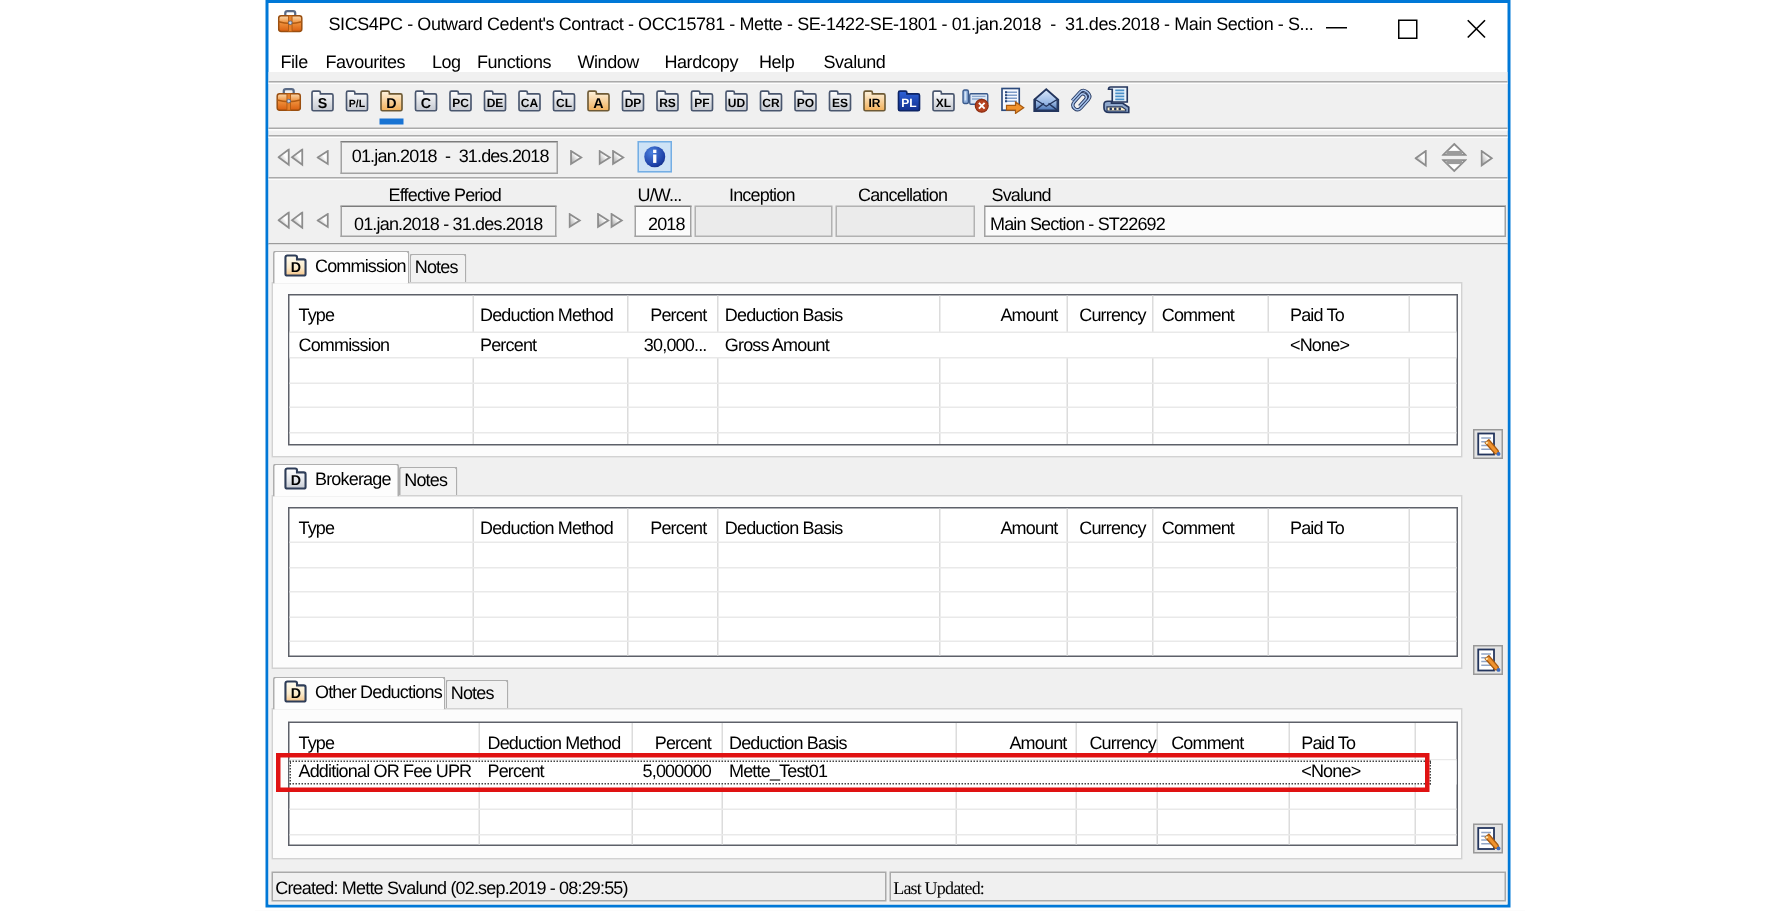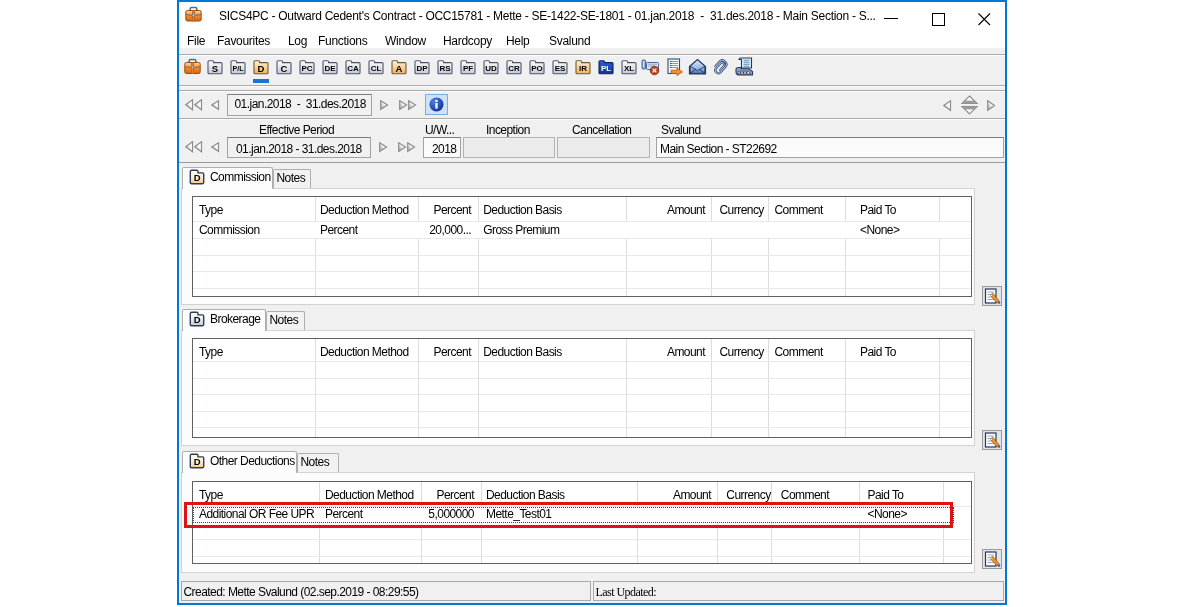--- a/index.html
+++ b/index.html
@@ -496,22 +496,22 @@
 <div class="a t11" style="left:199px;top:202.5px;">Type</div>
 <div class="a t11" style="left:320px;top:202.5px;">Deduction Method</div>
 <div class="a t11" style="left:418px;top:202.5px;width:53px;text-align:right;">Percent</div>
 <div class="a t11" style="left:483.2px;top:202.5px;">Deduction Basis</div>
 <div class="a t11" style="left:626px;top:202.5px;width:79px;text-align:right;">Amount</div>
 <div class="a t11" style="left:719.5px;top:202.5px;">Currency</div>
 <div class="a t11" style="left:774.5px;top:202.5px;">Comment</div>
 <div class="a t11" style="left:860px;top:202.5px;">Paid To</div>
 <div class="a t11" style="left:199px;top:223px;">Commission</div>
 <div class="a t11" style="left:320px;top:223px;">Percent</div>
-<div class="a t11" style="left:418px;top:223px;width:53px;text-align:right;">20,000...</div>
-<div class="a t11" style="left:483.2px;top:223px;">Gross Premium</div>
+<div class="a t11" style="left:418px;top:223px;width:53px;text-align:right;">30,000...</div>
+<div class="a t11" style="left:483.2px;top:223px;">Gross Amount</div>
 <div class="a t11" style="left:860px;top:223px;">&lt;None&gt;</div>
 <div class="a tbl" style="left:191.5px;top:338px;width:780.5px;height:99.5px;"></div>
 <div class="a vln" style="left:315px;top:339px;width:1px;height:97.5px;"></div>
 <div class="a vln" style="left:418px;top:339px;width:1px;height:97.5px;"></div>
 <div class="a vln" style="left:478px;top:339px;width:1px;height:97.5px;"></div>
 <div class="a vln" style="left:626px;top:339px;width:1px;height:97.5px;"></div>
 <div class="a vln" style="left:711px;top:339px;width:1px;height:97.5px;"></div>
 <div class="a vln" style="left:768px;top:339px;width:1px;height:97.5px;"></div>
 <div class="a vln" style="left:845px;top:339px;width:1px;height:97.5px;"></div>
 <div class="a vln" style="left:939px;top:339px;width:1px;height:97.5px;"></div>

